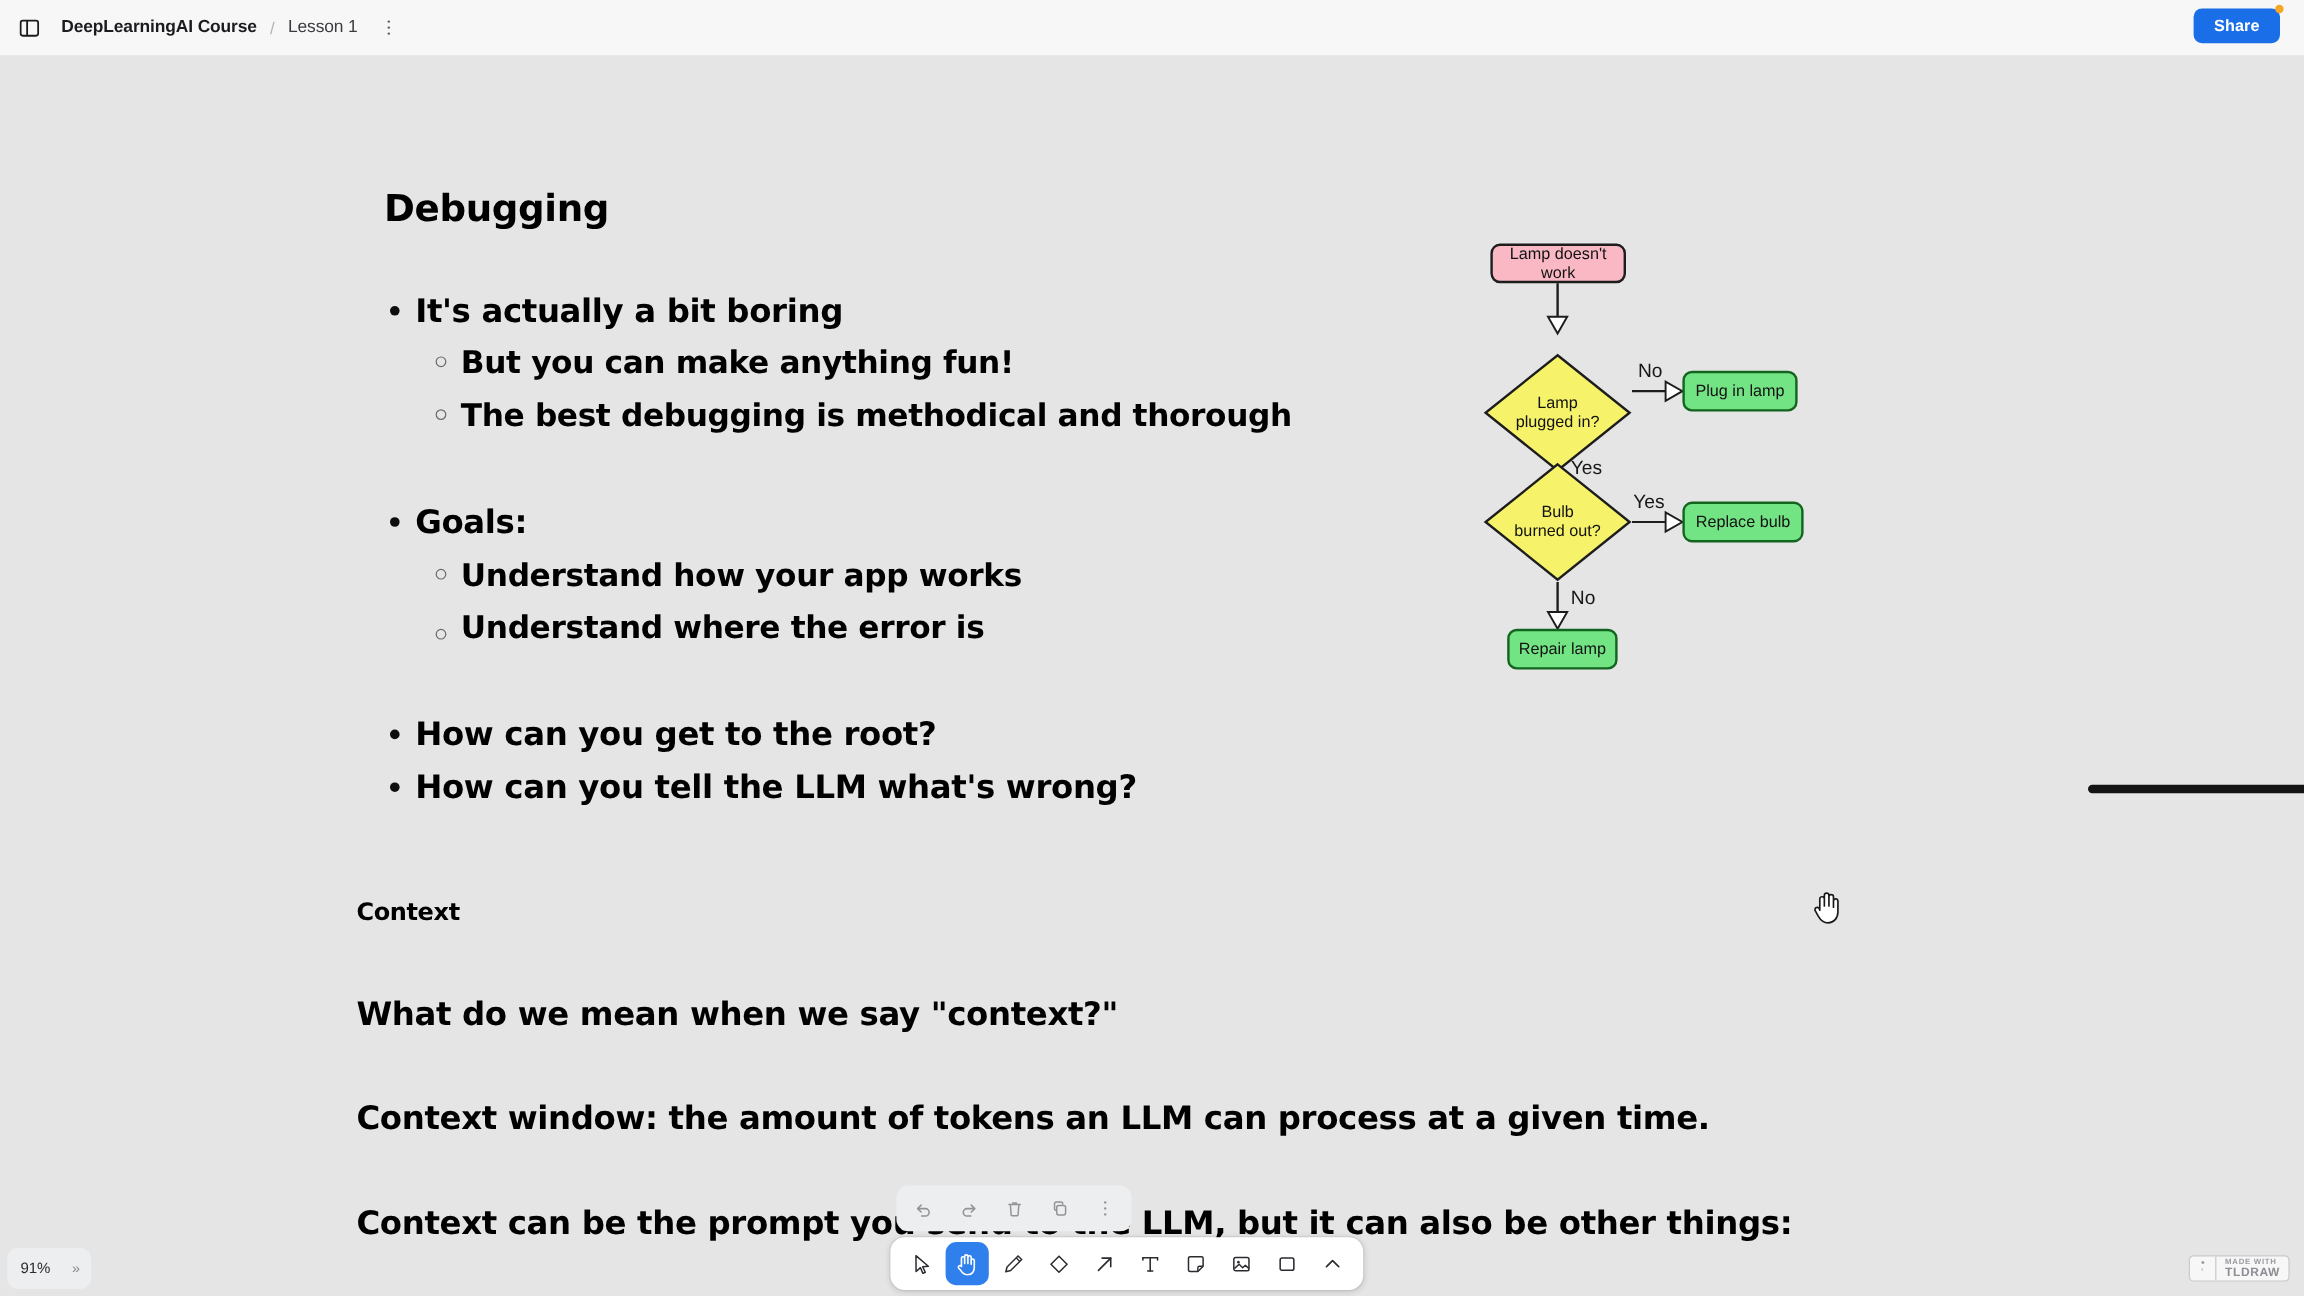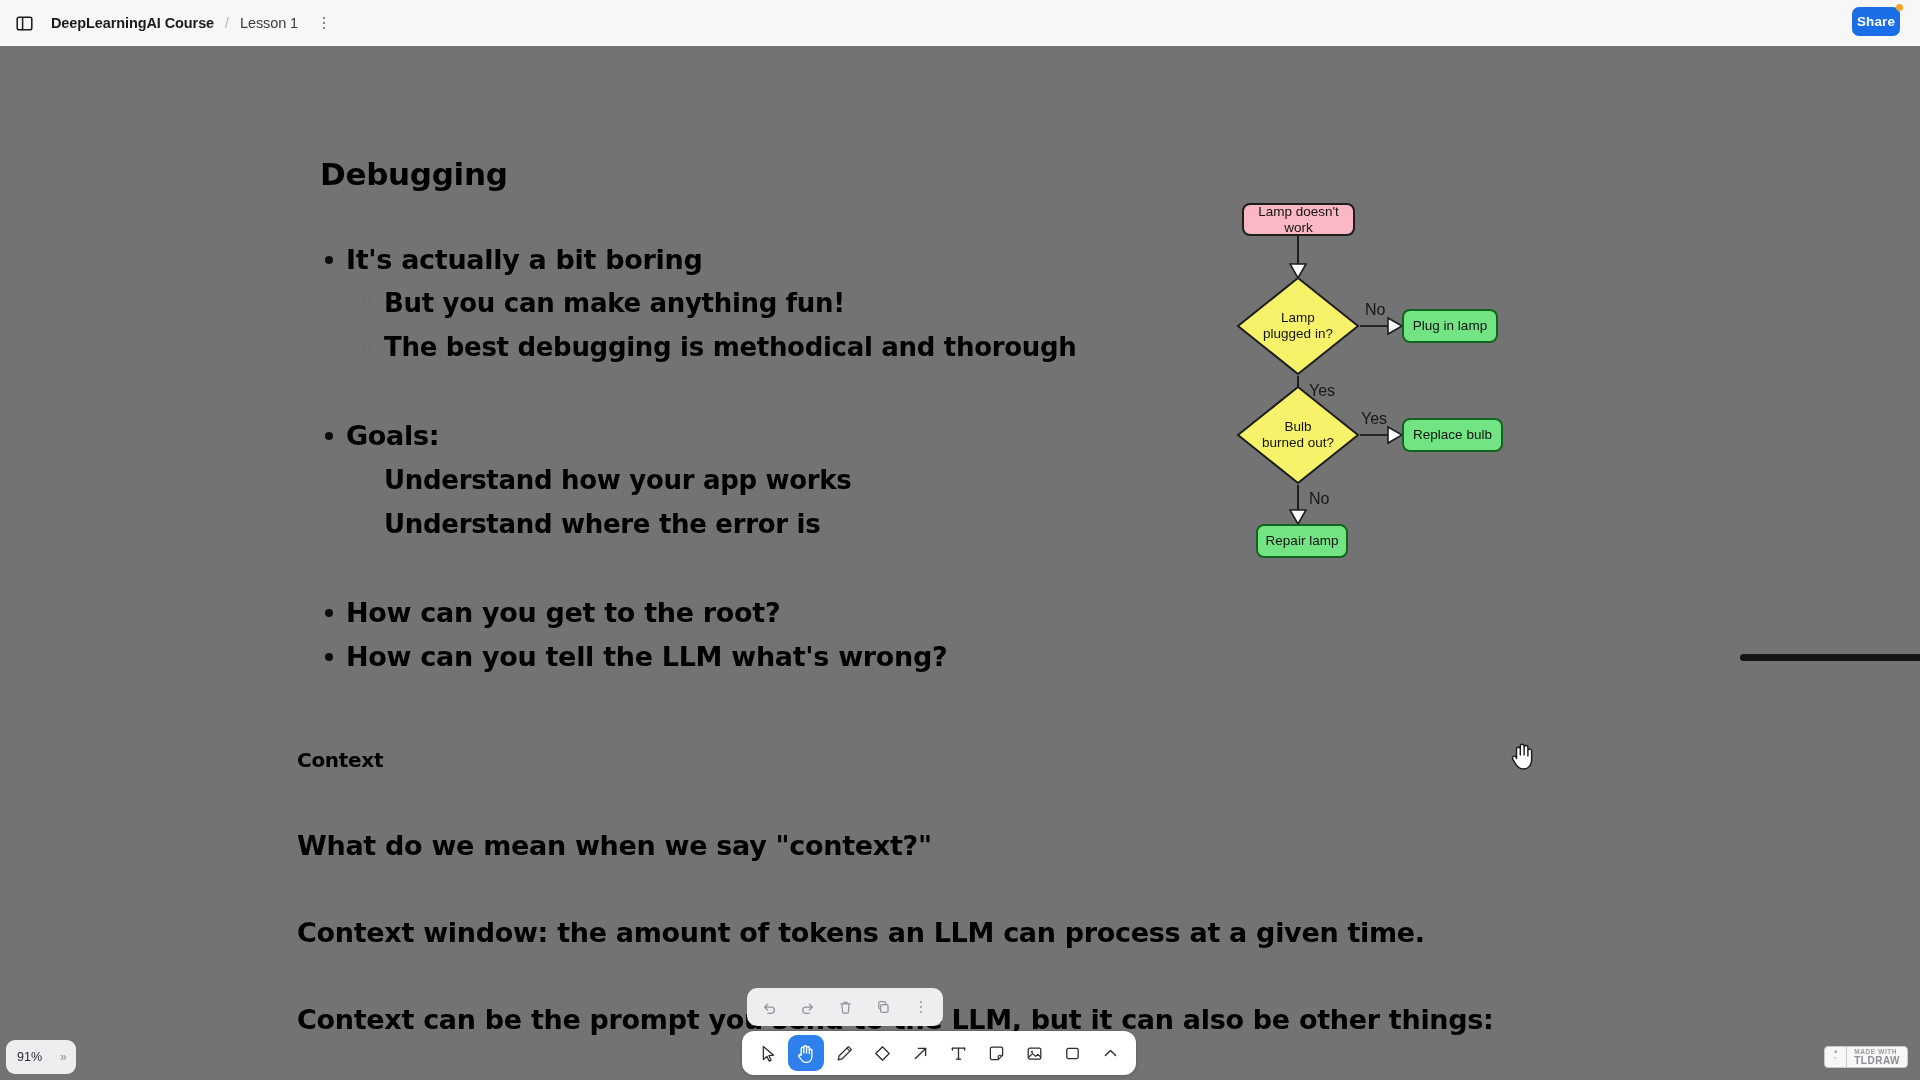--- a/index.html
+++ b/index.html
@@ -2,21 +2,21 @@
 <html><head>
 <meta charset="utf-8">
 <style>
   * { box-sizing: border-box; margin: 0; padding: 0; }
   html, body {
     width: 1920px; height: 1080px;
     overflow: hidden;
     background: #f7f7f7;
     font-family: "Liberation Sans", sans-serif;
   }
-  #app { position: relative; width: 1920px; height: 1080px; background: #737373; }
+  #app { position: relative; width: 1920px; height: 1080px; background: #e5e5e5; }
 
   
   .topbar {
     position: absolute; top: 0; left: 0; width: 1920px; height: 46px;
     background: #f7f7f7;
     display: flex; align-items: center;
   }
   .panel-toggle {
     margin-left: 13px; width: 22px; height: 22px;
     display: flex; align-items: center; justify-content: center;
@@ -39,21 +39,21 @@
   .crumb-more {
     margin-left: 16px; width: 20px; height: 20px; cursor: pointer;
     display: flex; flex-direction: column; align-items: center; justify-content: center; gap: 2.5px;
   }
   .crumb-more i { display:block; width: 2.5px; height: 2.5px; border-radius: 50%; background: #5c5c62; }
 
   .share-btn {
     position: absolute; right: 20px; top: 7px;
     background: #1a6fe8; color: #fff;
     font-size: 13.5px; font-weight: 600;
-    padding: 7px 5px; border-radius: 7px;
+    padding: 7px 17px; border-radius: 7px;
     border: none; cursor: pointer; letter-spacing: 0.1px;
   }
   .share-dot {
     position: absolute; right: 17px; top: 4px;
     width: 7px; height: 7px; border-radius: 50%;
     background: #f5a623;
   }
 
   
   .canvas { position: absolute; top: 46px; left: 0; width: 1920px; height: 1034px; overflow: hidden; }
@@ -243,21 +243,21 @@
 
         <line x1="130" y1="249" x2="158" y2="249" stroke="#1d1d1d" stroke-width="1.8"></line>
         <polygon points="158,241 158,257 172,249" fill="#ffffff" stroke="#1d1d1d" stroke-width="1.6"></polygon>
 
         <line x1="68" y1="299" x2="68" y2="324" stroke="#1d1d1d" stroke-width="2"></line>
         <polygon points="60,324 76,324 68,338" fill="#ffffff" stroke="#1d1d1d" stroke-width="1.6"></polygon>
       </svg>
 
       <div class="fnode fbox start" style="left:12px; top:17px; width:113px; height:33px;">Lamp doesn't work</div>
 
-      <div class="fdia-wrap" style="left:6px; top:90px; width:124px; height:100px;">
+      <div class="fdia-wrap" style="left:6px; top:108px; width:124px; height:100px;">
         <svg width="124" height="100" viewBox="0 0 124 100">
           <polygon points="62,2 122,50 62,98 2,50" fill="#f6f36a" stroke="#1d1d1d" stroke-width="2"></polygon>
         </svg>
         <div class="fdia-label">Lamp
 plugged in?</div>
       </div>
 
       <div class="fnode fbox act" style="left:172px; top:123px; width:96px; height:34px;">Plug in lamp</div>
 
       <div class="fdia-wrap" style="left:6px; top:199px; width:124px; height:100px;">

